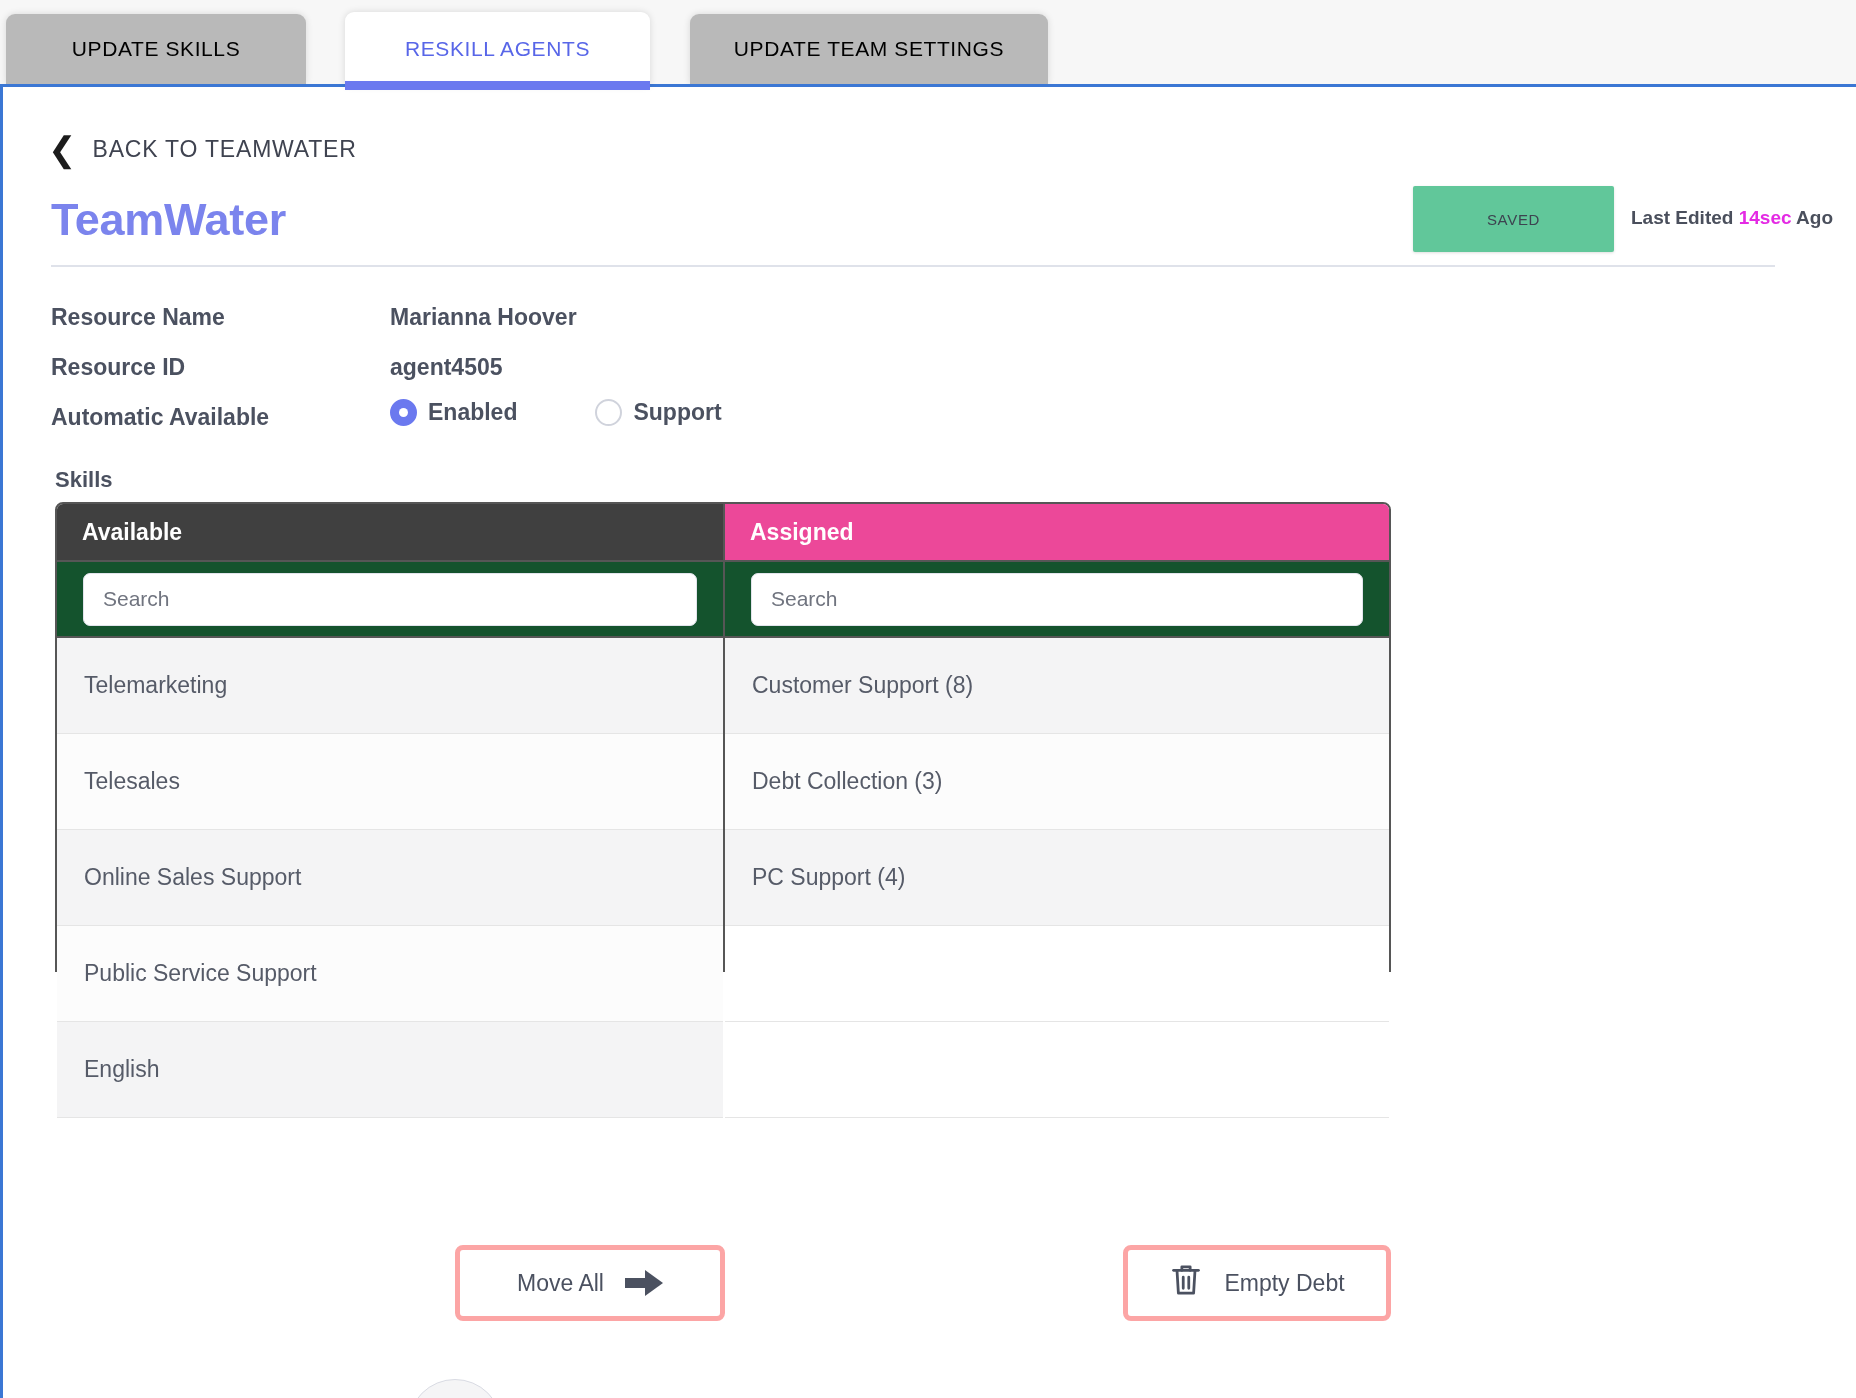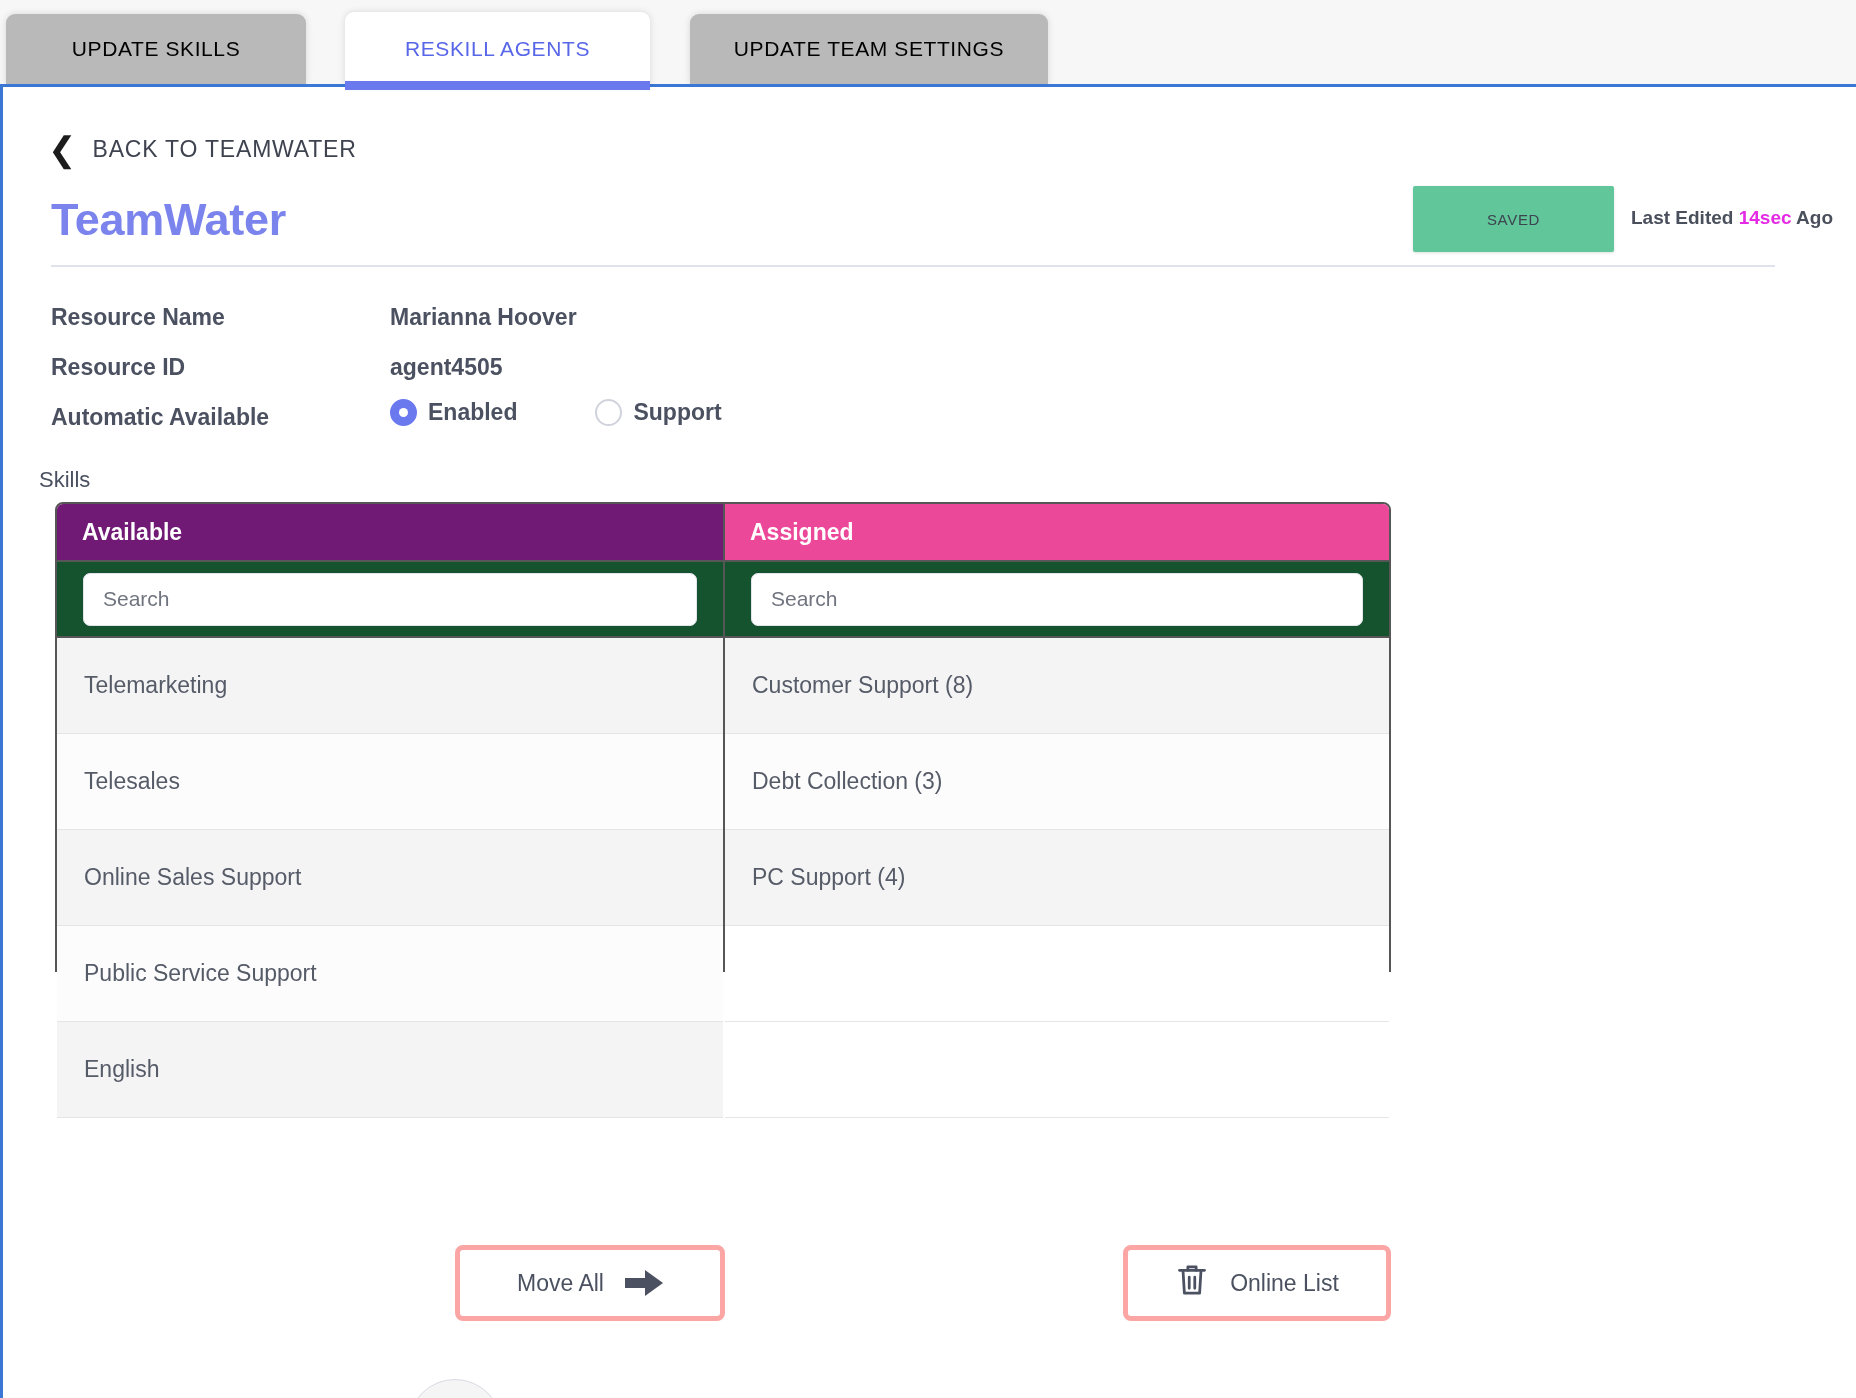--- a/index.html
+++ b/index.html
@@ -189,23 +189,23 @@
   .radio-dot.on::after {
     content: "";
     width: 9px; height: 9px;
     border-radius: 50%;
     background: #ffffff;
   }
   .radio-label { font-size: 23px; font-weight: 700; color: #4b5160; }
 
   .skills-label {
     position: absolute;
-    top: 380px; left: 36px;
+    top: 380px; left: 52px;
     font-size: 22px;
-    font-weight: 400;
+    font-weight: 700;
     color: #4b5160;
   }
 
   
   .dual {
     position: absolute;
     top: 415px; left: 52px;
     width: 1336px;
     height: 470px;
     border: 2px solid #565656;
@@ -224,21 +224,21 @@
   .col-head {
     height: 58px;
     display: flex;
     align-items: center;
     padding-left: 25px;
     color: #ffffff;
     font-size: 23px;
     font-weight: 700;
     border-bottom: 2px solid #565656;
   }
-  #col-available .col-head { background: #701a75; border-radius: 6px 0 0 0; }
+  #col-available .col-head { background: #404040; border-radius: 6px 0 0 0; }
   #col-assigned  .col-head { background: #ec4899; border-radius: 0 6px 0 0; }
 
   .search-wrap {
     height: 76px;
     background: #14532d;
     border-bottom: 2px solid #565656;
     display: flex;
     align-items: center;
     padding: 0 26px;
   }
@@ -445,21 +445,21 @@
 
   <div class="action-btn" id="btn-empty-list">
     <span>
       <svg width="34" height="36" viewBox="0 0 24 26" fill="none" stroke="#4b5160" stroke-width="2" stroke-linecap="round" stroke-linejoin="round">
         <path d="M3 6h18"></path>
         <path d="M9 6V3.5h6V6"></path>
         <path d="M5.5 6l1 16.5h11L18.5 6"></path>
         <path d="M10 11v8M14 11v8"></path>
       </svg>
     </span>
-    <span>Online List</span>
+    <span>Empty Debt</span>
   </div>
 
   <div class="slider-area">
 
     <div class="slider-thumb">1</div>
   </div>
 
 </div>
 
 </body></html>

